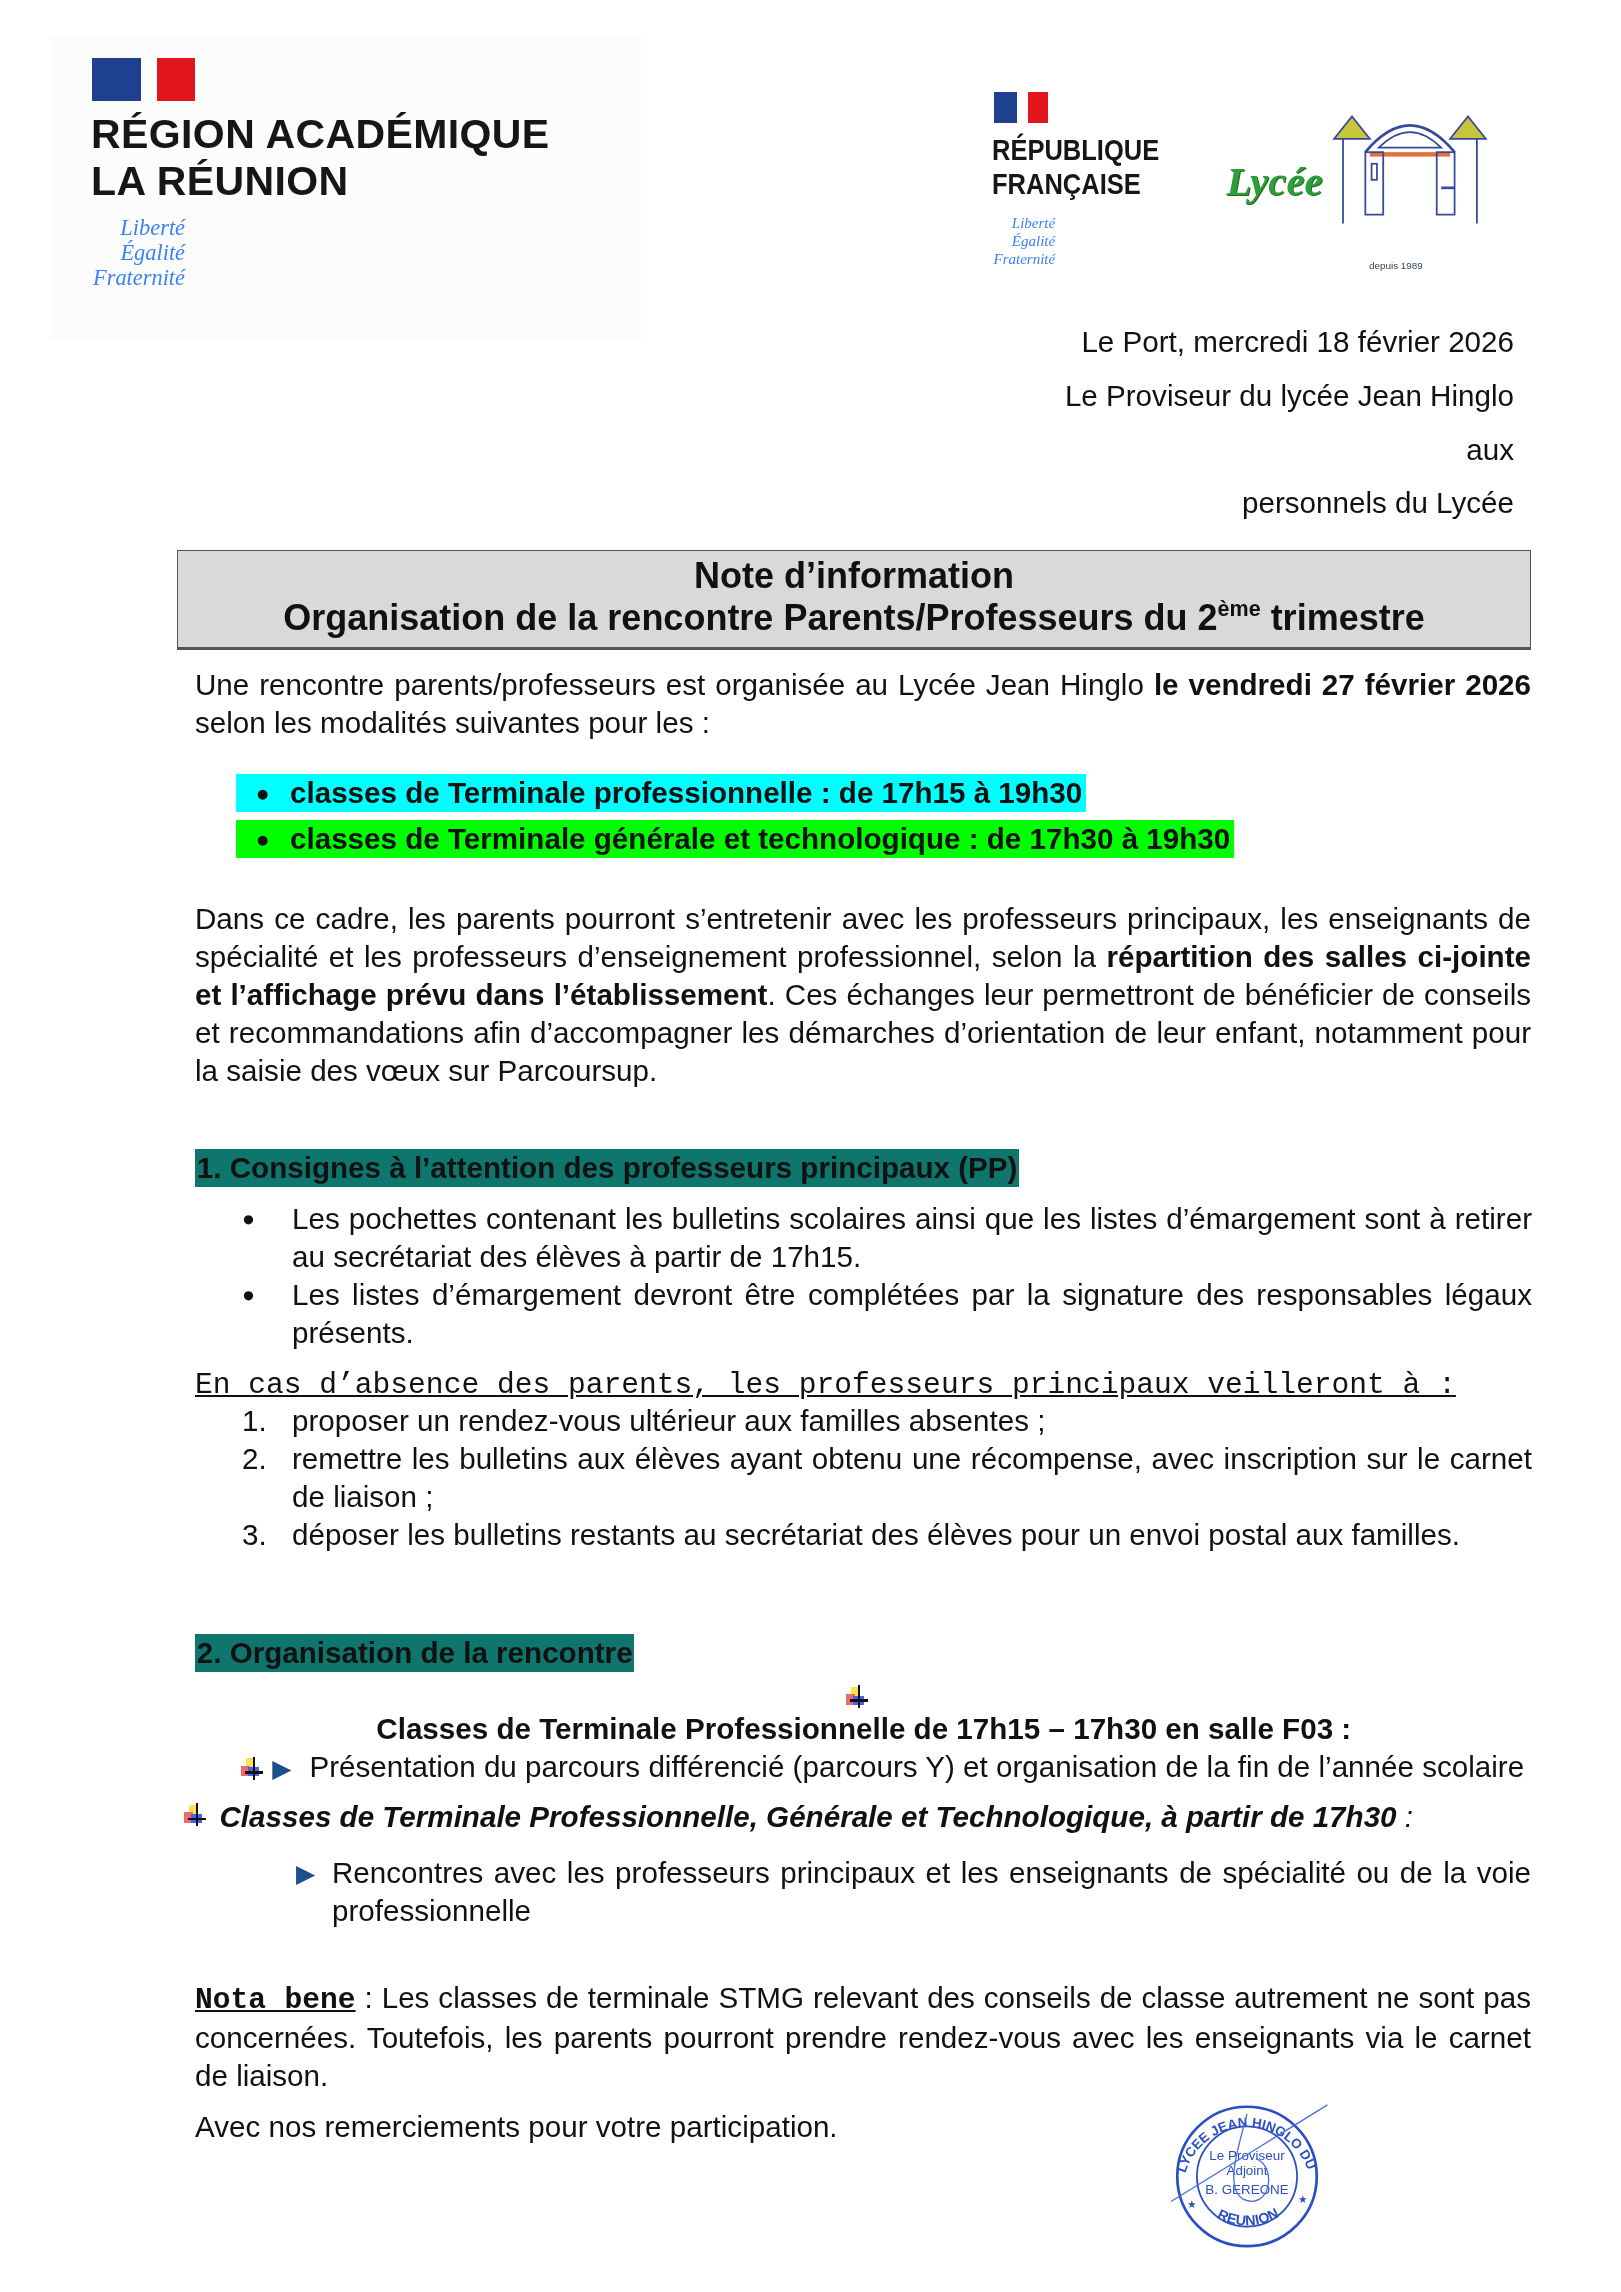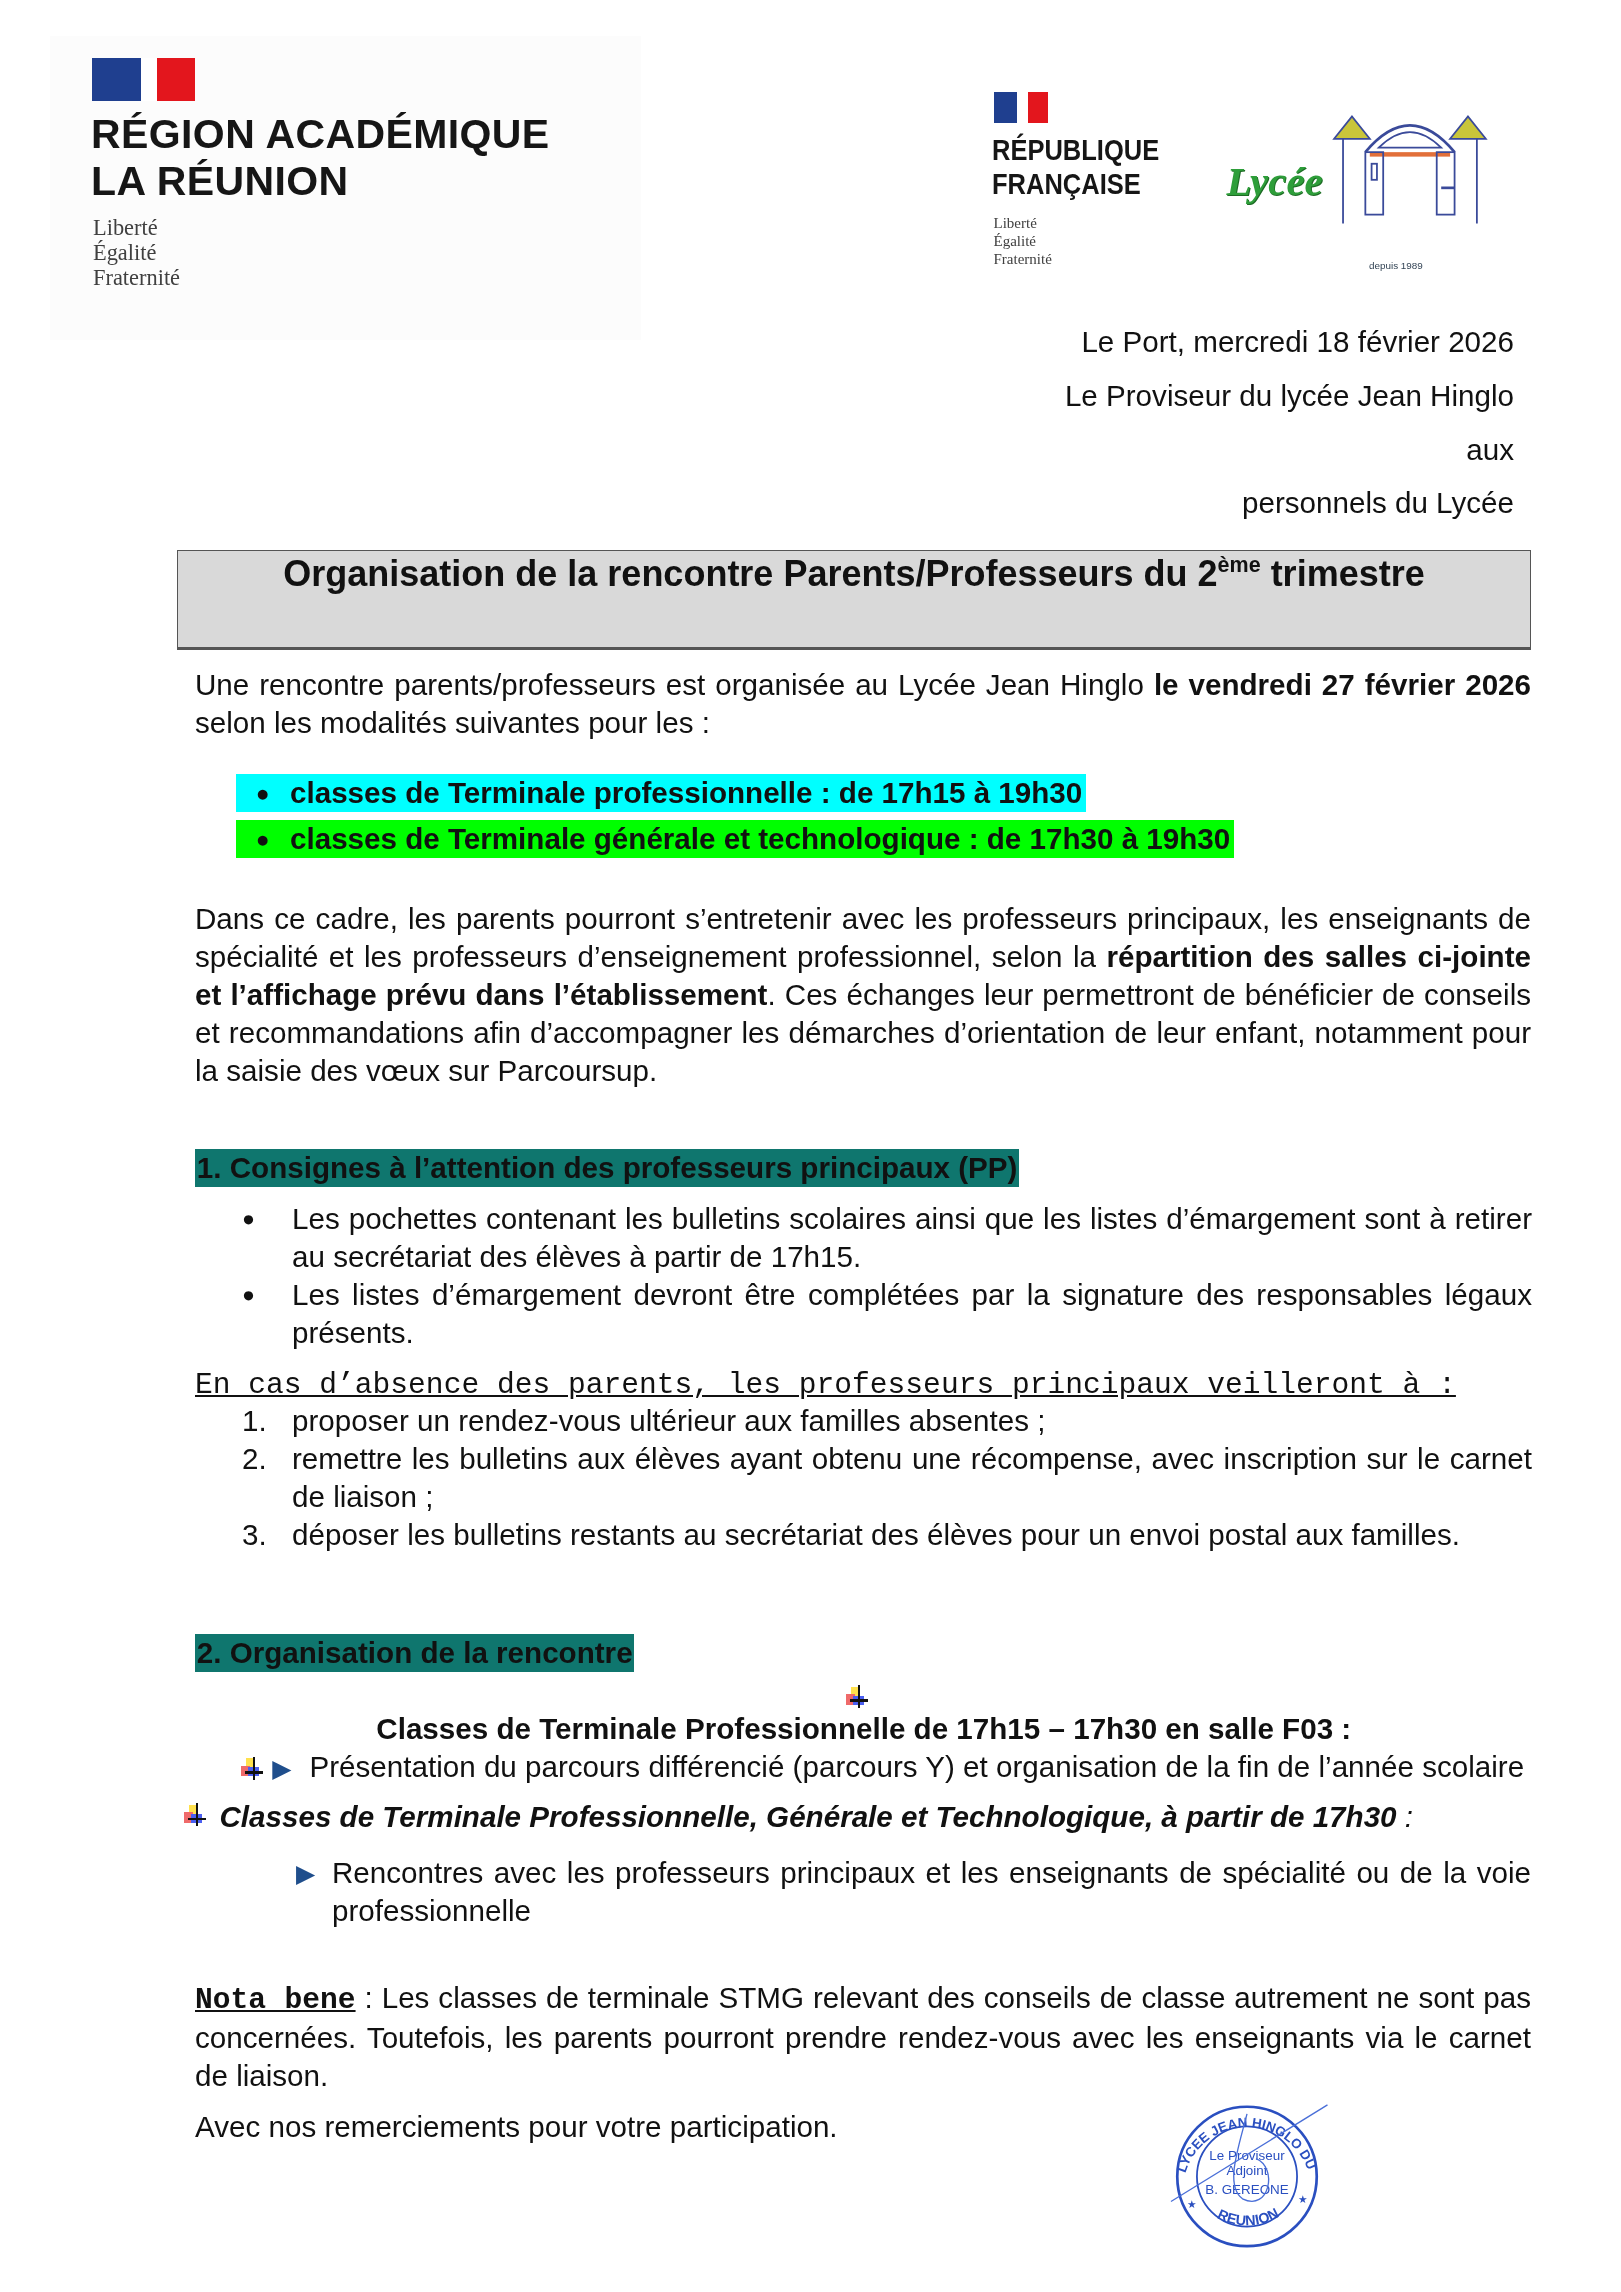--- a/index.html
+++ b/index.html
@@ -12,21 +12,21 @@
   .flag { position: absolute; display: flex; }
   .flag .blue { background: #1f3f8f; }
   .flag .white { background: #ffffff; }
   .flag .red { background: #e3161d; }
   .region-flag { left: 42px; top: 21.5px; height: 43px; }
   .region-flag .blue { width: 49px; height: 43px; }
   .region-flag .white { width: 16px; height: 43px; }
   .region-flag .red { width: 38px; height: 43px; }
   .region-title { position: absolute; left: 41px; top: 75px; font-weight: bold; font-size: 41px;
                   line-height: 47px; letter-spacing: 0.4px; color: #161616; }
-  .motto { position: absolute; font-family: "Liberation Serif", serif; color: #404040; }
+  .motto { position: absolute; font-family: "Liberation Serif", serif; font-style: italic; color: #3b82f6; text-align: right; }
   .region-motto { left: 43px; top: 179px; font-size: 22.4px; line-height: 25px; }
 
   .rf-block { left: 981px; top: 81px; width: 260px; height: 206px; }
   .rf-flag { left: 13.4px; top: 10.7px; height: 31px; }
   .rf-flag .blue { width: 22.4px; height: 31px; }
   .rf-flag .white { width: 11.6px; height: 31px; }
   .rf-flag .red { width: 19.7px; height: 31px; }
   .rf-title { position: absolute; left: 10.7px; top: 52px; font-weight: bold; font-size: 30px;
               line-height: 34px; color: #161616; transform: scaleX(0.85); transform-origin: left; }
   .rf-motto { left: 12.5px; top: 133px; font-size: 15px; line-height: 18px; }
@@ -134,20 +134,21 @@
   <div class="lycee-text lycee-word">Lycée</div>
   <div class="depuis">depuis 1989</div>
 </div>
 
 <div class="abs addr" style="top:324px;">Le Port, mercredi 18 février 2026</div>
 <div class="abs addr" style="top:378px;">Le Proviseur du lycée Jean Hinglo</div>
 <div class="abs addr" style="top:432px;">aux</div>
 <div class="abs addr" style="top:485px;">personnels du Lycée</div>
 
 <div class="abs title-box">
+  <div class="l1">Note d’information</div>
   <div class="l2"><span>Organisation de la rencontre Parents/Professeurs du 2</span><sup>ème</sup><span> trimestre</span></div>
 </div>
 
 <div class="abs txt body-block" style="top:666px;">
   <span>Une rencontre parents/professeurs est organisée au Lycée Jean Hinglo </span><span class="b">le vendredi 27 février 2026</span><span> selon les modalités suivantes pour les :</span>
 </div>
 
 <div class="hl-row hl-cyan" style="left:236px;top:774px;padding-right:3.6px;">
   <span class="bullet">●</span>
   <span>classes de Terminale professionnelle : de 17h15 à 19h30</span>

